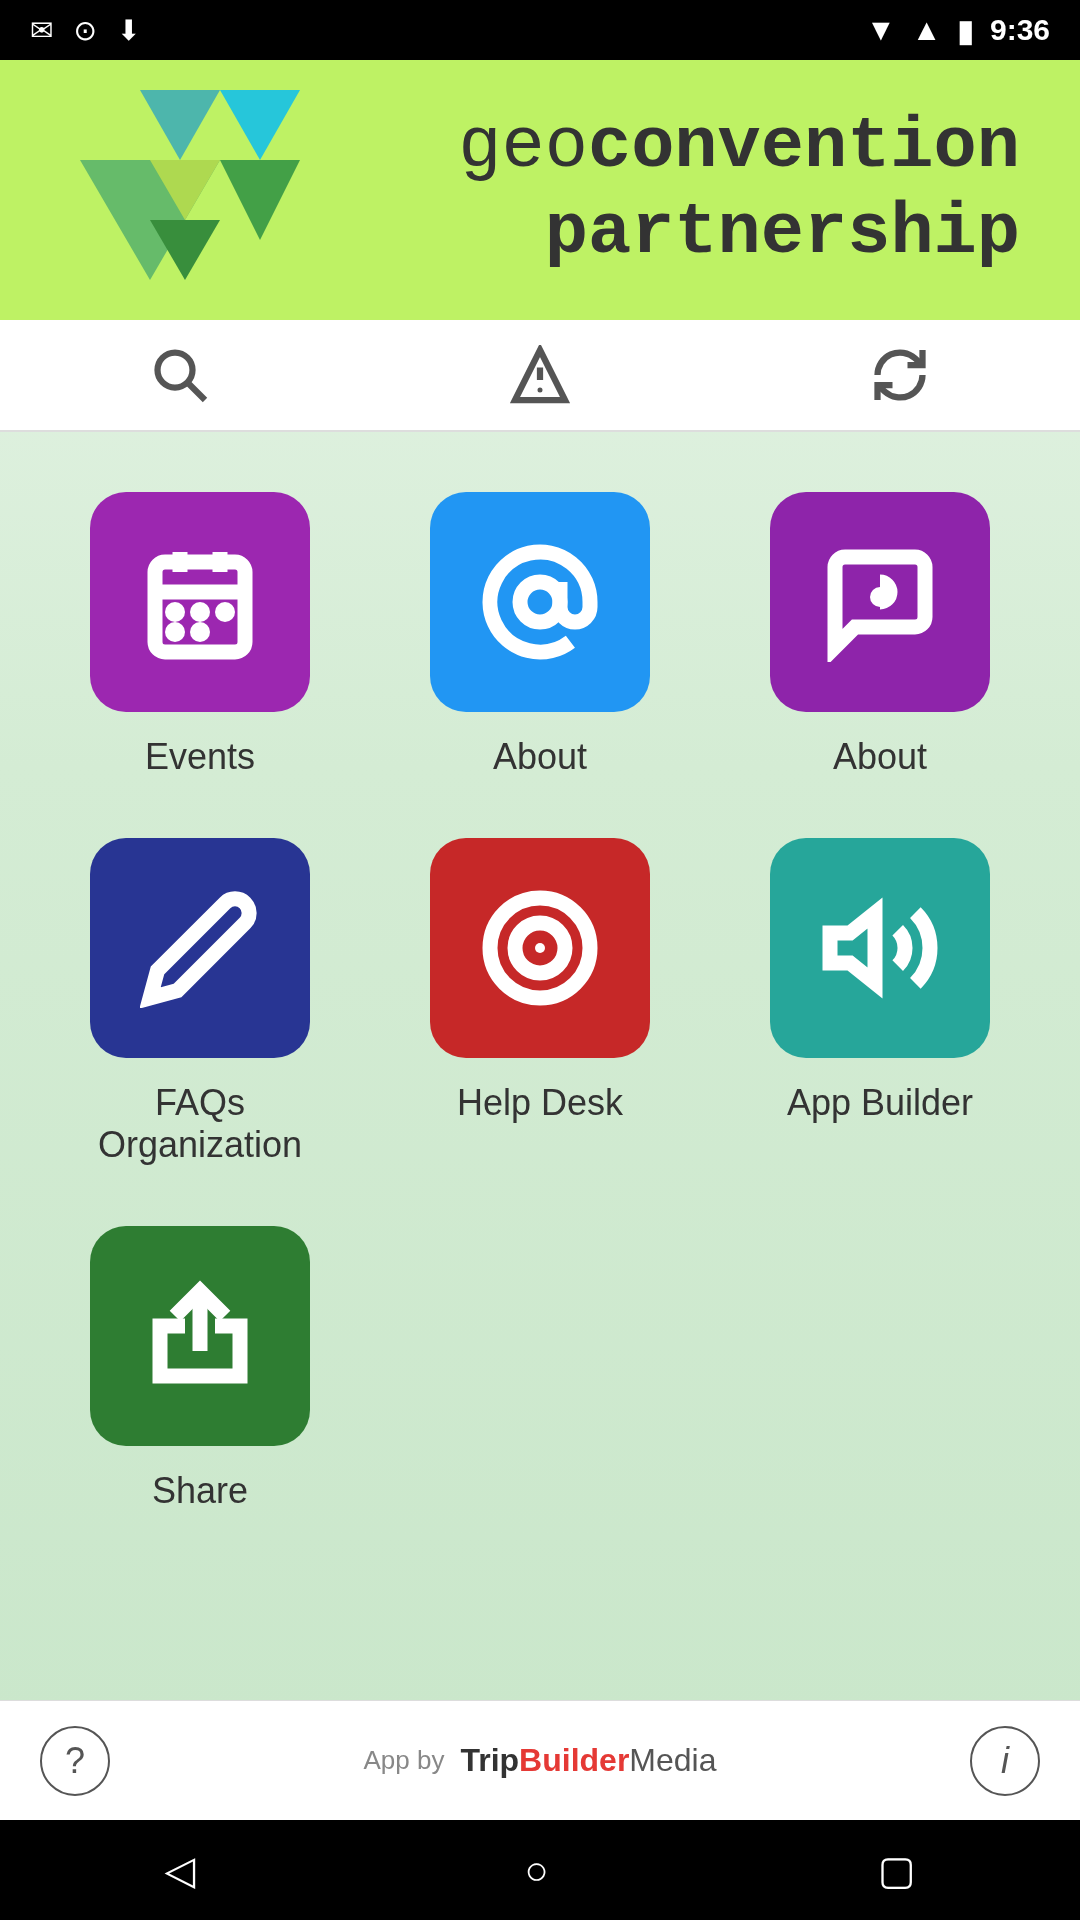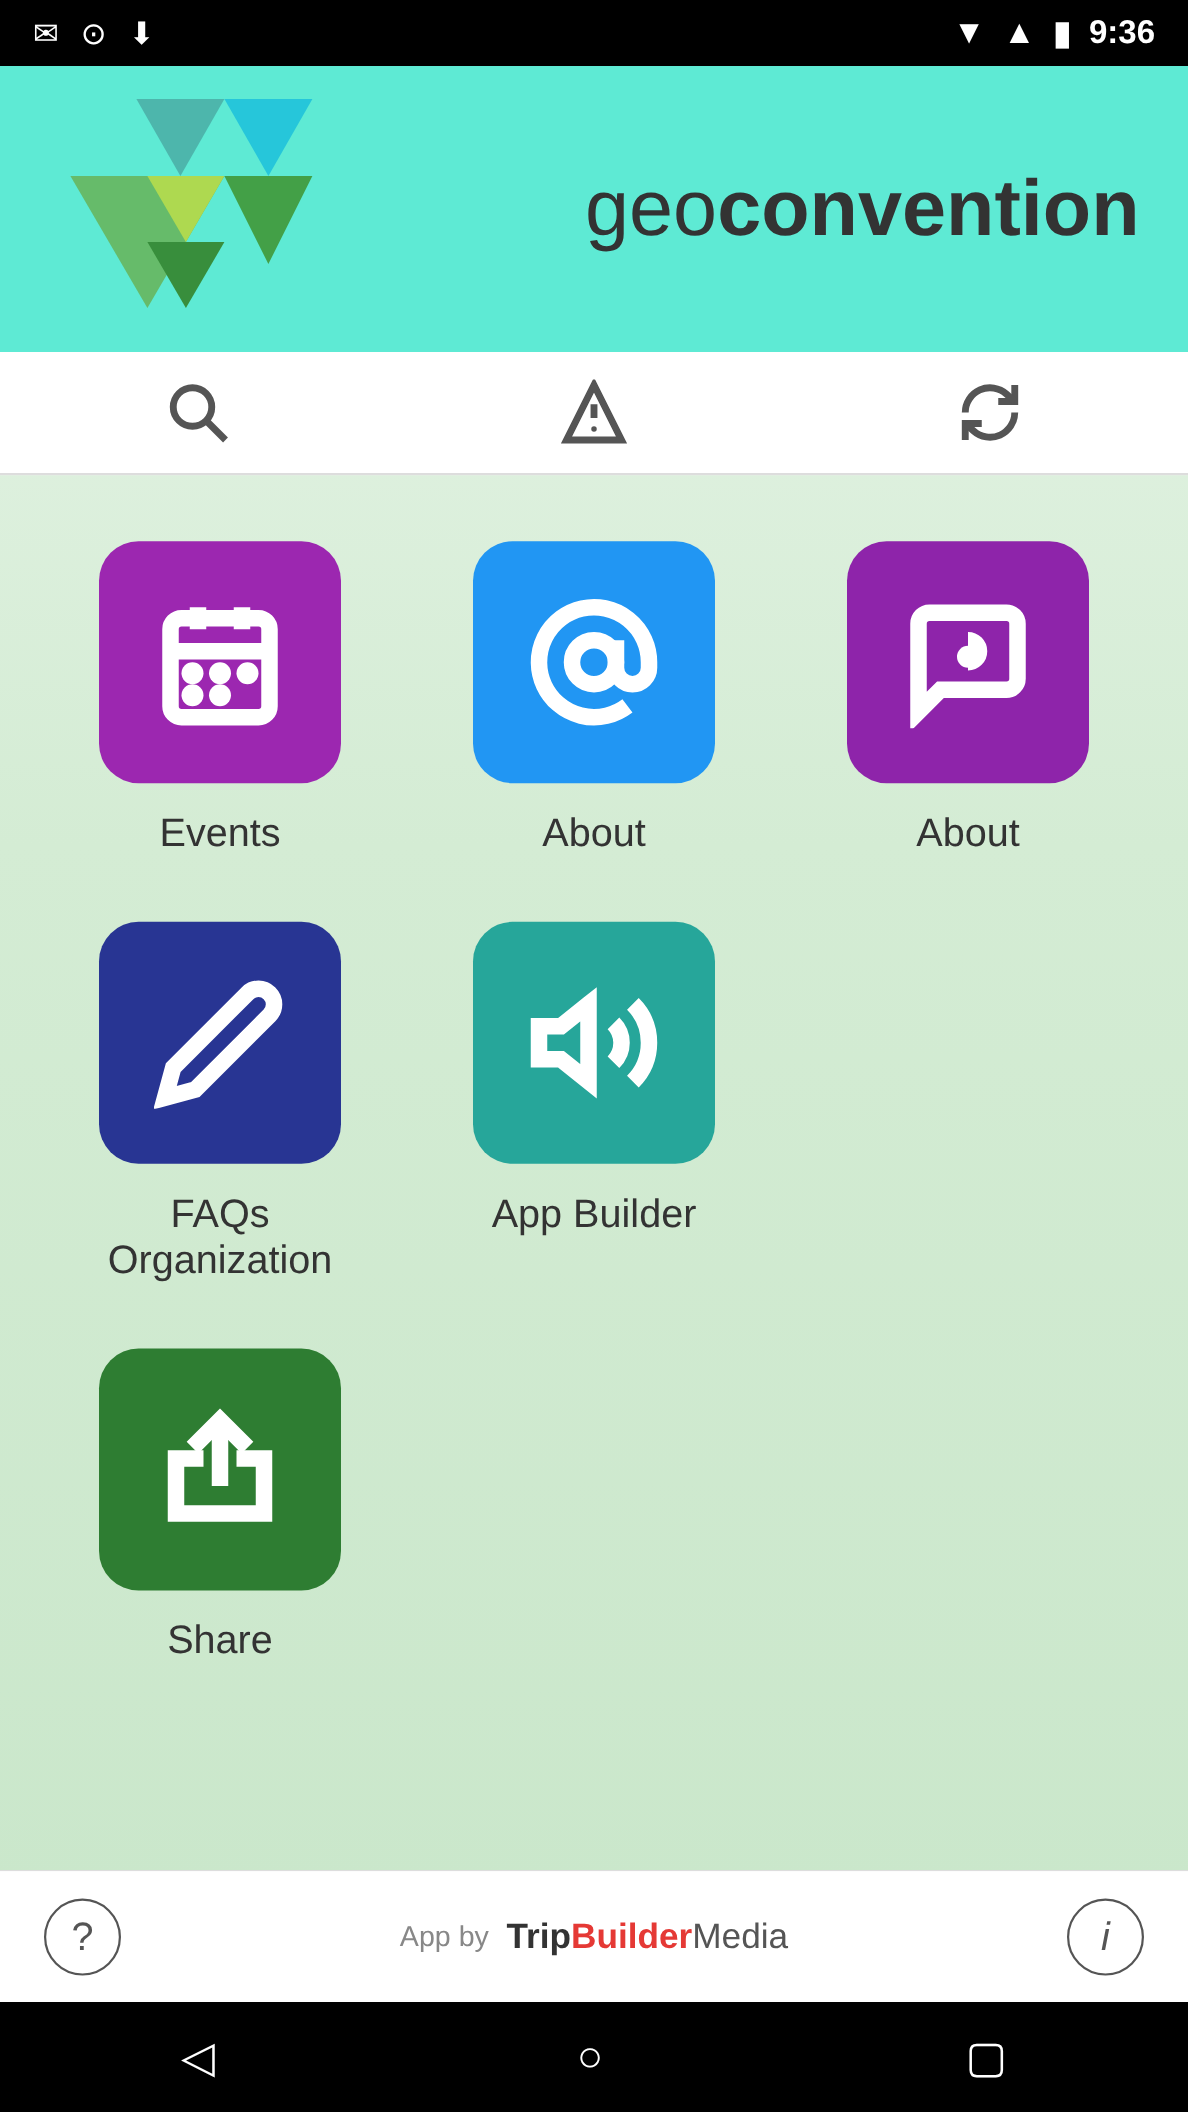--- a/index.html
+++ b/index.html
@@ -40,26 +40,27 @@
     .status-bar-right {
       display: flex;
       align-items: center;
       gap: 16px;
       font-size: 30px;
       font-weight: bold;
     }
 
     
     .header {
-      background: #5eead4;
-      display: flex;
-      align-items: center;
-      padding: 20px 44px;
+      background: #bef264;
+      display: flex;
+      align-items: center;
+      padding: 20px 60px;
       min-height: 260px;
       flex-shrink: 0;
+      font-family: Liberation Mono, monospace;
     }
 
     .logo-container {
       width: 260px;
       height: 220px;
       flex-shrink: 0;
     }
 
     .logo-svg {
       width: 100%;
@@ -288,20 +289,21 @@
 
       <polygon points="90,140 160,140 125,200" fill="#388e3c"></polygon>
 
       <polygon points="160,10 240,10 200,80" fill="#26c6da"></polygon>
 
       <polygon points="160,80 240,80 200,160" fill="#43a047"></polygon>
     </svg>
   </div>
   <div class="app-title">
     <span class="app-title-geo">geo<span>convention</span></span>
+    <span class="app-title-partnership">partnership</span>
   </div>
 </div>
 
 <div class="toolbar">
   <div class="toolbar-icon">
     <svg viewBox="0 0 24 24">
       <circle cx="10" cy="10" r="7"></circle>
       <line x1="15" y1="15" x2="22" y2="22"></line>
     </svg>
   </div>
@@ -369,20 +371,30 @@
 
     <div class="grid-item">
       <div class="icon-box dark-blue">
         <svg viewBox="0 0 24 24">
           <path d="M17 3a2.828 2.828 0 1 1 4 4L7.5 20.5 2 22l1.5-5.5L17 3z"></path>
         </svg>
       </div>
       <span class="item-label">FAQs Organization</span>
     </div>
 
+    <div class="grid-item">
+      <div class="icon-box red">
+        <svg viewBox="0 0 24 24">
+          <circle cx="12" cy="12" r="10"></circle>
+          <circle cx="12" cy="12" r="5"></circle>
+          <circle cx="12" cy="12" r="1" fill="#fff" stroke="none"></circle>
+        </svg>
+      </div>
+      <span class="item-label">Help Desk</span>
+    </div>
 
     <div class="grid-item">
       <div class="icon-box teal">
         <svg viewBox="0 0 24 24">
           <polygon points="11 5 6 9 2 9 2 15 6 15 11 19 11 5"></polygon>
           <path d="M19.07 4.93a10 10 0 0 1 0 14.14"></path>
           <path d="M15.54 8.46a5 5 0 0 1 0 7.07"></path>
         </svg>
       </div>
       <span class="item-label">App Builder</span>

